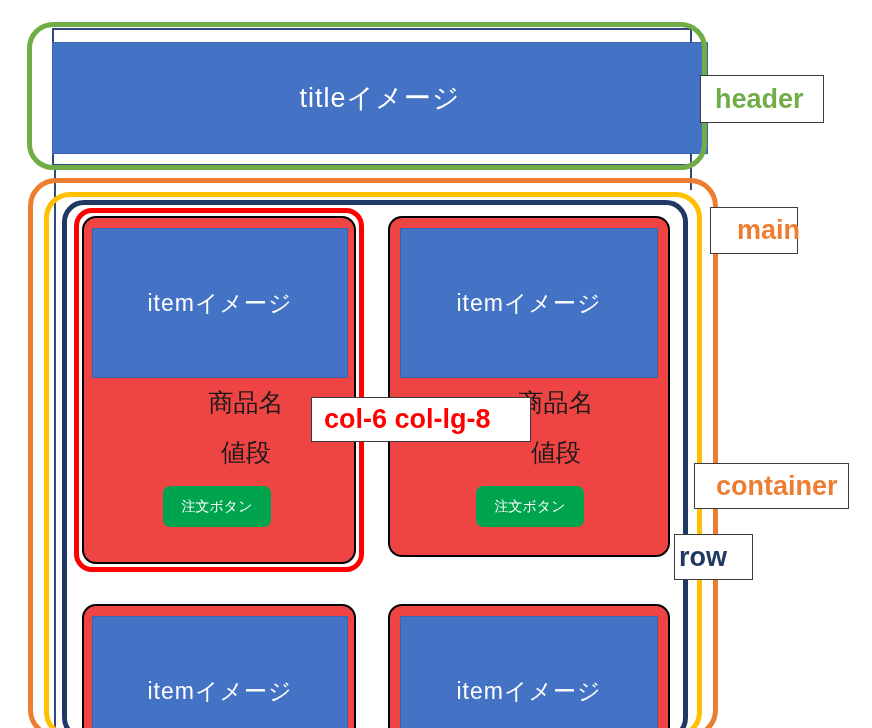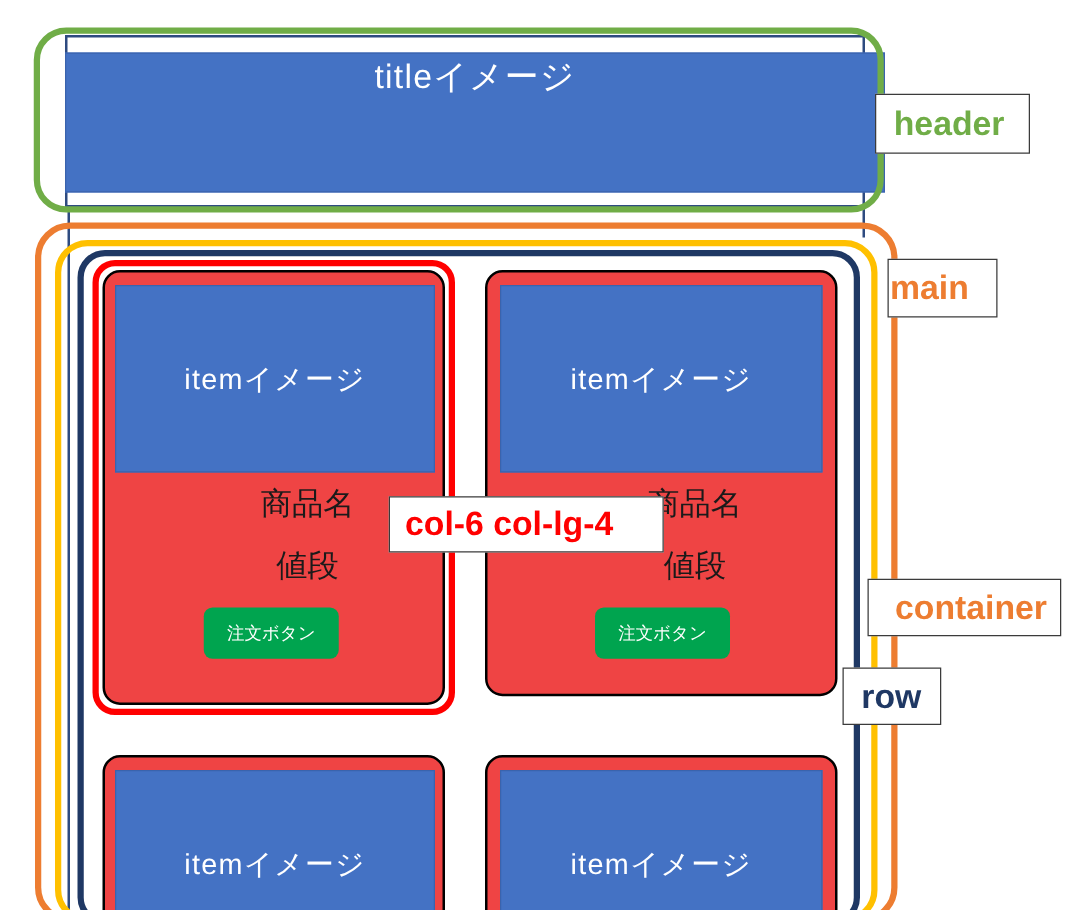--- a/index.html
+++ b/index.html
@@ -33,20 +33,21 @@
   .wire-header-img {
     position: absolute;
     left: 52px;
     top: 42px;
     width: 656px;
     height: 112px;
     background: #4472C4;
     border: 1px solid #3A63AD;
     box-sizing: border-box;
     display: flex;
+    align-items: center;
     justify-content: center;
   }
   .wire-header-img .label {
     color: #ffffff;
     font-size: 27px;
     letter-spacing: 1px;
     white-space: nowrap;
   }
 
   
@@ -149,23 +150,23 @@
     box-sizing: border-box;
     background: #ffffff;
     border: 1px solid #3b3b3b;
     display: flex;
     align-items: center;
     font-weight: bold;
     white-space: nowrap;
     z-index: 30;
   }
   .callout-header    { left: 700px; top: 75px;  width: 124px; height: 48px;  padding-left: 14px; color: #70AD47; font-size: 27px; }
-  .callout-main      { left: 710px; top: 207px; width: 88px;  height: 47px;  padding-left: 1px; color: #ED7D31; font-size: 27px; }
+  .callout-main      { left: 710px; top: 207px; width: 88px;  height: 47px;  padding-left: 26px; color: #ED7D31; font-size: 27px; }
   .callout-container { left: 694px; top: 463px; width: 155px; height: 46px;  padding-left: 21px; color: #ED7D31; font-size: 27px; }
-  .callout-row       { left: 674px; top: 534px; width: 79px;  height: 46px;  padding-left: 14px; color: #1F3864; font-size: 27px; }
+  .callout-row       { left: 674px; top: 534px; width: 79px;  height: 46px;  padding-left: 4px; color: #1F3864; font-size: 27px; }
   .callout-col       { left: 311px; top: 397px; width: 220px; height: 45px;  padding-left: 12px; color: #FF0000; font-size: 27px; }
 </style>
 </head>
 <body>
 
 <div id="stage">
 
   <div class="page-edge"></div>
   <div class="page-edge-right"></div>
 
@@ -209,15 +210,15 @@
   <div class="outline outline-main"></div>
   <div class="outline outline-container"></div>
   <div class="outline outline-row"></div>
   <div class="outline outline-col"></div>
   <div class="outline outline-header"></div>
 
   <div class="callout callout-header">header</div>
   <div class="callout callout-main">main</div>
   <div class="callout callout-container">container</div>
   <div class="callout callout-row">row</div>
-  <div class="callout callout-col">col-6 col-lg-4</div>
+  <div class="callout callout-col">col-6 col-lg-8</div>
 
 </div>
 
 </body></html>

